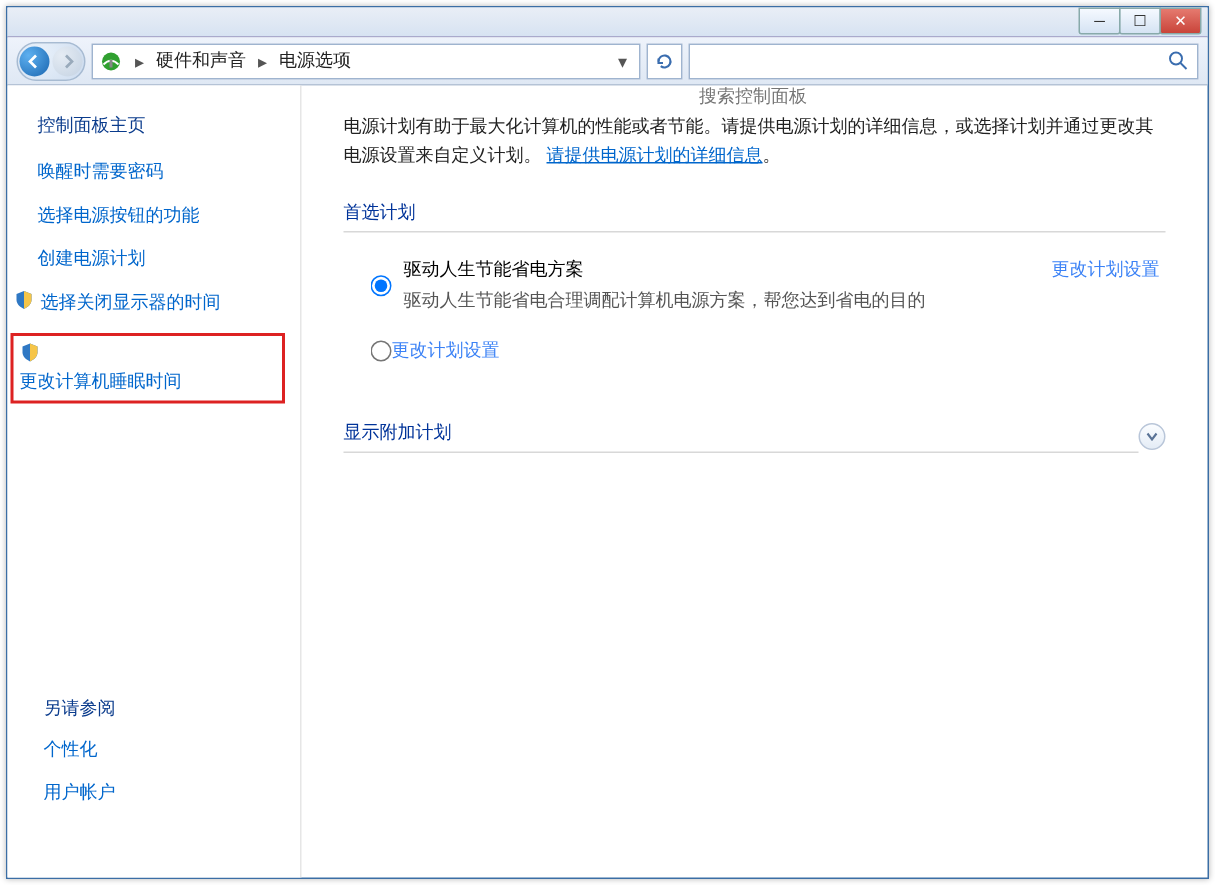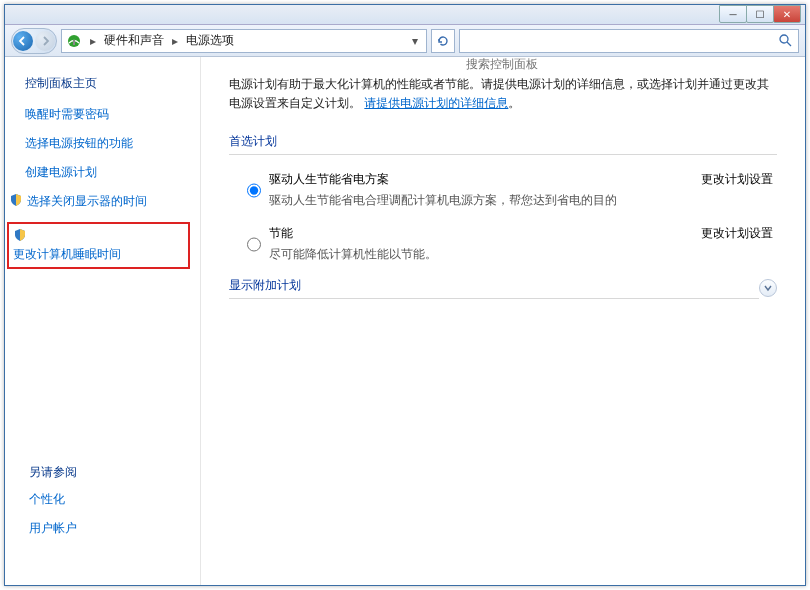--- a/index.html
+++ b/index.html
@@ -210,30 +210,30 @@
   padding: 6px 4px 10px 18px;
 }
 .plan-radio {
   margin-top: 1px;
   width: 14px;
 }
 .plan-body { flex: 1; padding-left: 8px; }
 .plan-name { font-size: 12px; margin-bottom: 4px; }
 .plan-desc { font-size: 12px; color: #555; }
 .plan-action {
-  color: #000000;
+  color: #3b82f6;
   font-size: 12px;
   white-space: nowrap;
 }
 
 .expand-row {
   display: flex;
   align-items: center;
   justify-content: space-between;
-  margin-top: 4px;
+  margin-top: 28px;
   font-family: Liberation Serif, serif;
 }
 .chev-circle {
   width: 18px; height: 18px;
   border: 1px solid #b9c6d9;
   border-radius: 50%;
   background: linear-gradient(to bottom, #fbfdff, #e4ecf6);
   color: #5a7396;
   font-size: 11px;
   display: flex; align-items: center; justify-content: center;
@@ -347,24 +347,20 @@
         <input type="radio" name="pp" class="plan-radio" checked="" style="">
         <div class="plan-body">
           <div class="plan-name">驱动人生节能省电方案</div>
           <div class="plan-desc">驱动人生节能省电合理调配计算机电源方案，帮您达到省电的目的</div>
         </div>
         <span class="plan-action">更改计划设置</span>
       </div>
 
       <div class="plan">
         <input type="radio" name="pp" class="plan-radio" style="">
-        <div class="plan-body">
-          <div class="plan-name">节能</div>
-          <div class="plan-desc">尽可能降低计算机性能以节能。</div>
-        </div>
         <span class="plan-action">更改计划设置</span>
       </div>
 
       <div class="expand-row">
         <div style="flex:1;">
           <div class="section-header" style="margin-bottom:4px;">显示附加计划</div>
           <div class="section-rule" style="margin-bottom:0;"></div>
         </div>
         <div class="chev-circle">
           <svg width="10" height="10" viewBox="0 0 10 10">

